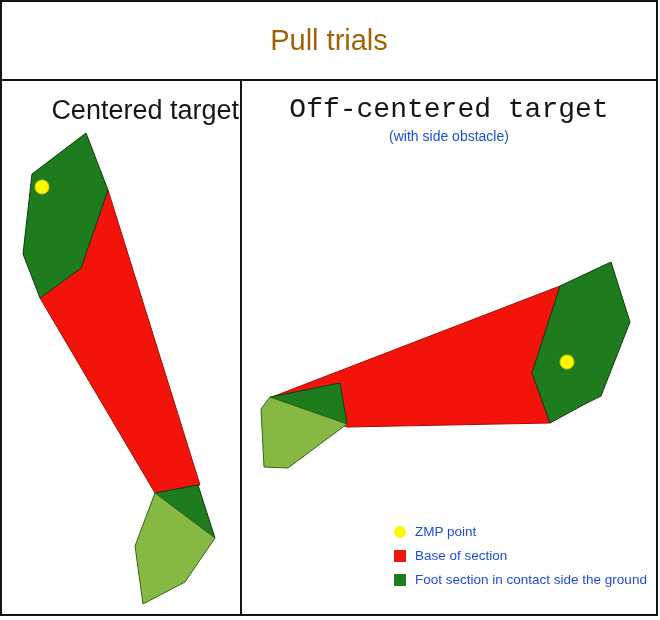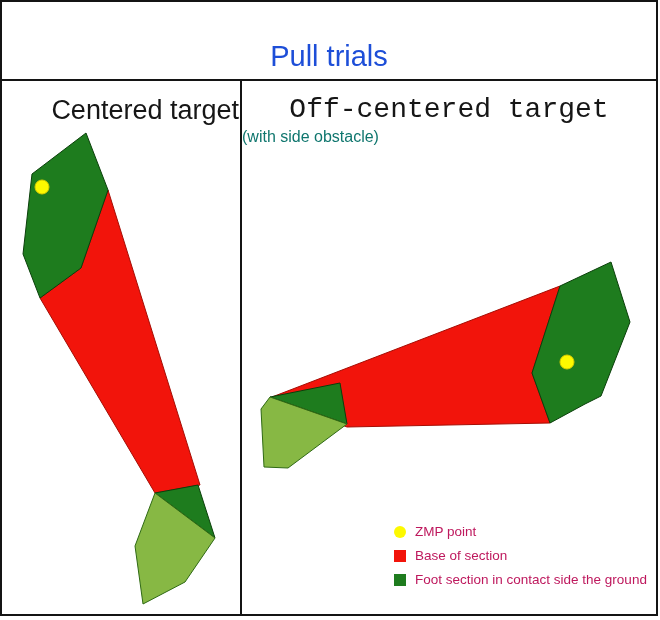--- a/index.html
+++ b/index.html
@@ -36,26 +36,26 @@
     width: 2px; height: 537px;
     background: #141414;
   }
   svg.diagram {
     position: absolute;
     left: 0; top: 0;
     width: 660px; height: 620px;
   }
   .main-title {
     position: absolute;
-    left: 0; top: 40px;
+    left: 0; top: 24px;
     width: 658px;
     text-align: center;
     font-size: 29px;
     line-height: 1.15;
-    color: #1d4ed8;
+    color: #a16207;
   }
   .left-title {
     position: absolute;
     left: 2px; top: 96px;
     width: 237px;
     text-align: right;
     font-size: 27px;
     line-height: 1.1;
     white-space: nowrap;
   }
@@ -66,23 +66,23 @@
     text-align: center;
     font-size: 28px;
     line-height: 1.1;
     white-space: nowrap;
     font-family: Liberation Mono, monospace;
   }
   .right-subtitle {
     position: absolute;
     left: 242px; top: 128px;
     width: 414px;
-    text-align: left;
-    font-size: 16px;
-    color: #0f766e;
+    text-align: center;
+    font-size: 14px;
+    color: #1d4ed8;
   }
   .legend {
     position: absolute;
     left: 394px; top: 523px;
   }
   .legend-row {
     display: flex;
     align-items: center;
     height: 17px;
     margin-bottom: 7px;
@@ -91,21 +91,21 @@
     width: 12px; height: 12px;
     margin-right: 9px;
     flex: none;
     display: inline-block;
   }
   .swatch.circle {
     border-radius: 50%;
   }
   .legend-label {
     font-size: 13.5px;
-    color: #be185d;
+    color: #1d4ed8;
     white-space: nowrap;
   }
 </style>
 </head>
 <body>
 
 <div class="canvas">
 
   <svg class="diagram" viewBox="0 0 660 620">
       <polygon points="108,190 200,485 155,493 40,298 81,268" fill="#f2140b" stroke="#a50d04" stroke-width="1" stroke-linejoin="round"></polygon>

